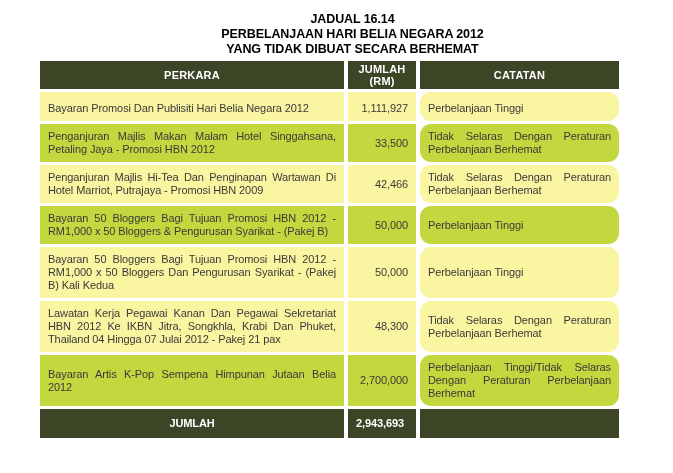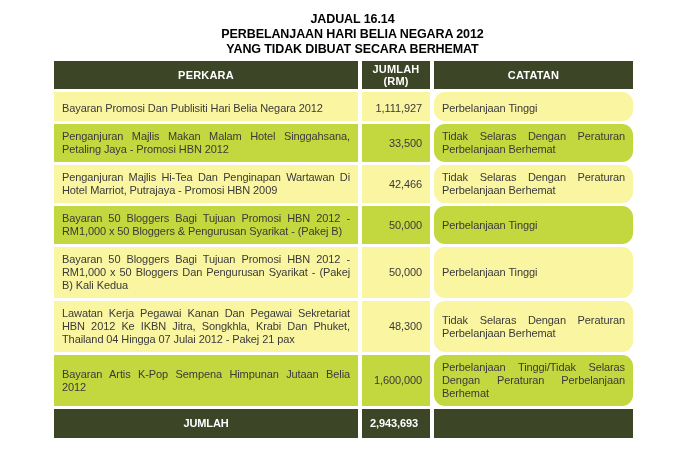--- a/index.html
+++ b/index.html
@@ -29,21 +29,21 @@
     text-align: center;
     font-weight: bold;
     font-size: 12.5px;
     line-height: 15px;
     color: #000000;
     letter-spacing: -0.1px;
     padding-left: 32px;
   }
   table.audit {
     position: absolute;
-    left: 50px;
+    left: 36px;
     top: 58px;
     width: 587px;
     border-collapse: separate;
     border-spacing: 4px 3px;
     table-layout: fixed;
   }
   col.c-perkara { width: 304px; }
   col.c-jumlah  { width: 68px;  }
   col.c-catatan { width: 199px; }
   th {
@@ -138,21 +138,21 @@
 
 
   <tr class="yellow">
     <td class="perkara">Lawatan Kerja Pegawai Kanan Dan Pegawai Sekretariat HBN 2012 Ke IKBN Jitra, Songkhla, Krabi Dan Phuket, Thailand 04 Hingga 07 Julai 2012 - Pakej 21 pax</td>
     <td class="jumlah">48,300</td>
     <td class="catatan">Tidak Selaras Dengan Peraturan Perbelanjaan Berhemat</td>
   </tr>
 
   <tr class="green">
     <td class="perkara">Bayaran Artis K-Pop Sempena Himpunan Jutaan Belia 2012</td>
-    <td class="jumlah">1,600,000</td>
+    <td class="jumlah">2,700,000</td>
     <td class="catatan">Perbelanjaan Tinggi/Tidak Selaras Dengan Peraturan Perbelanjaan Berhemat</td>
   </tr>
 </tbody>
     <tfoot>
       <tr>
         <td class="f-label">JUMLAH</td>
         <td class="f-total">2,943,693</td>
         <td class="f-empty"></td>
       </tr>
     </tfoot>

